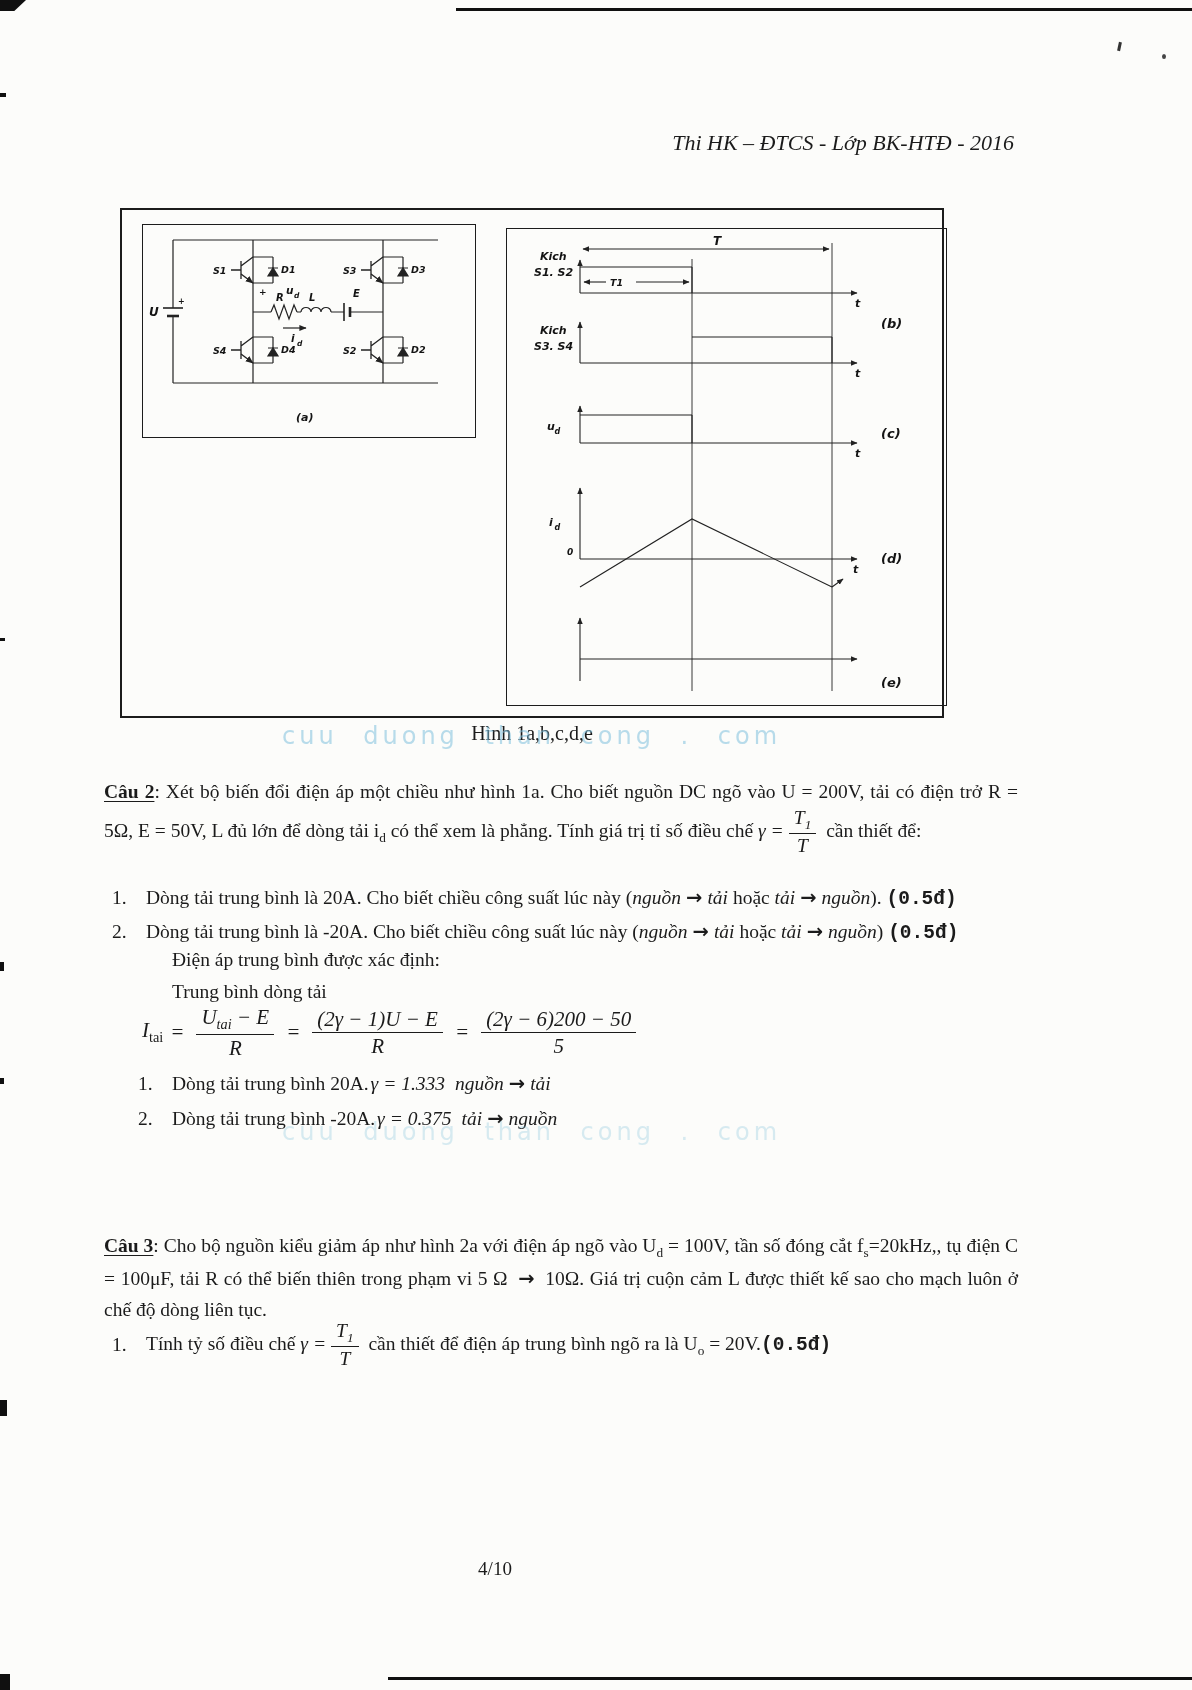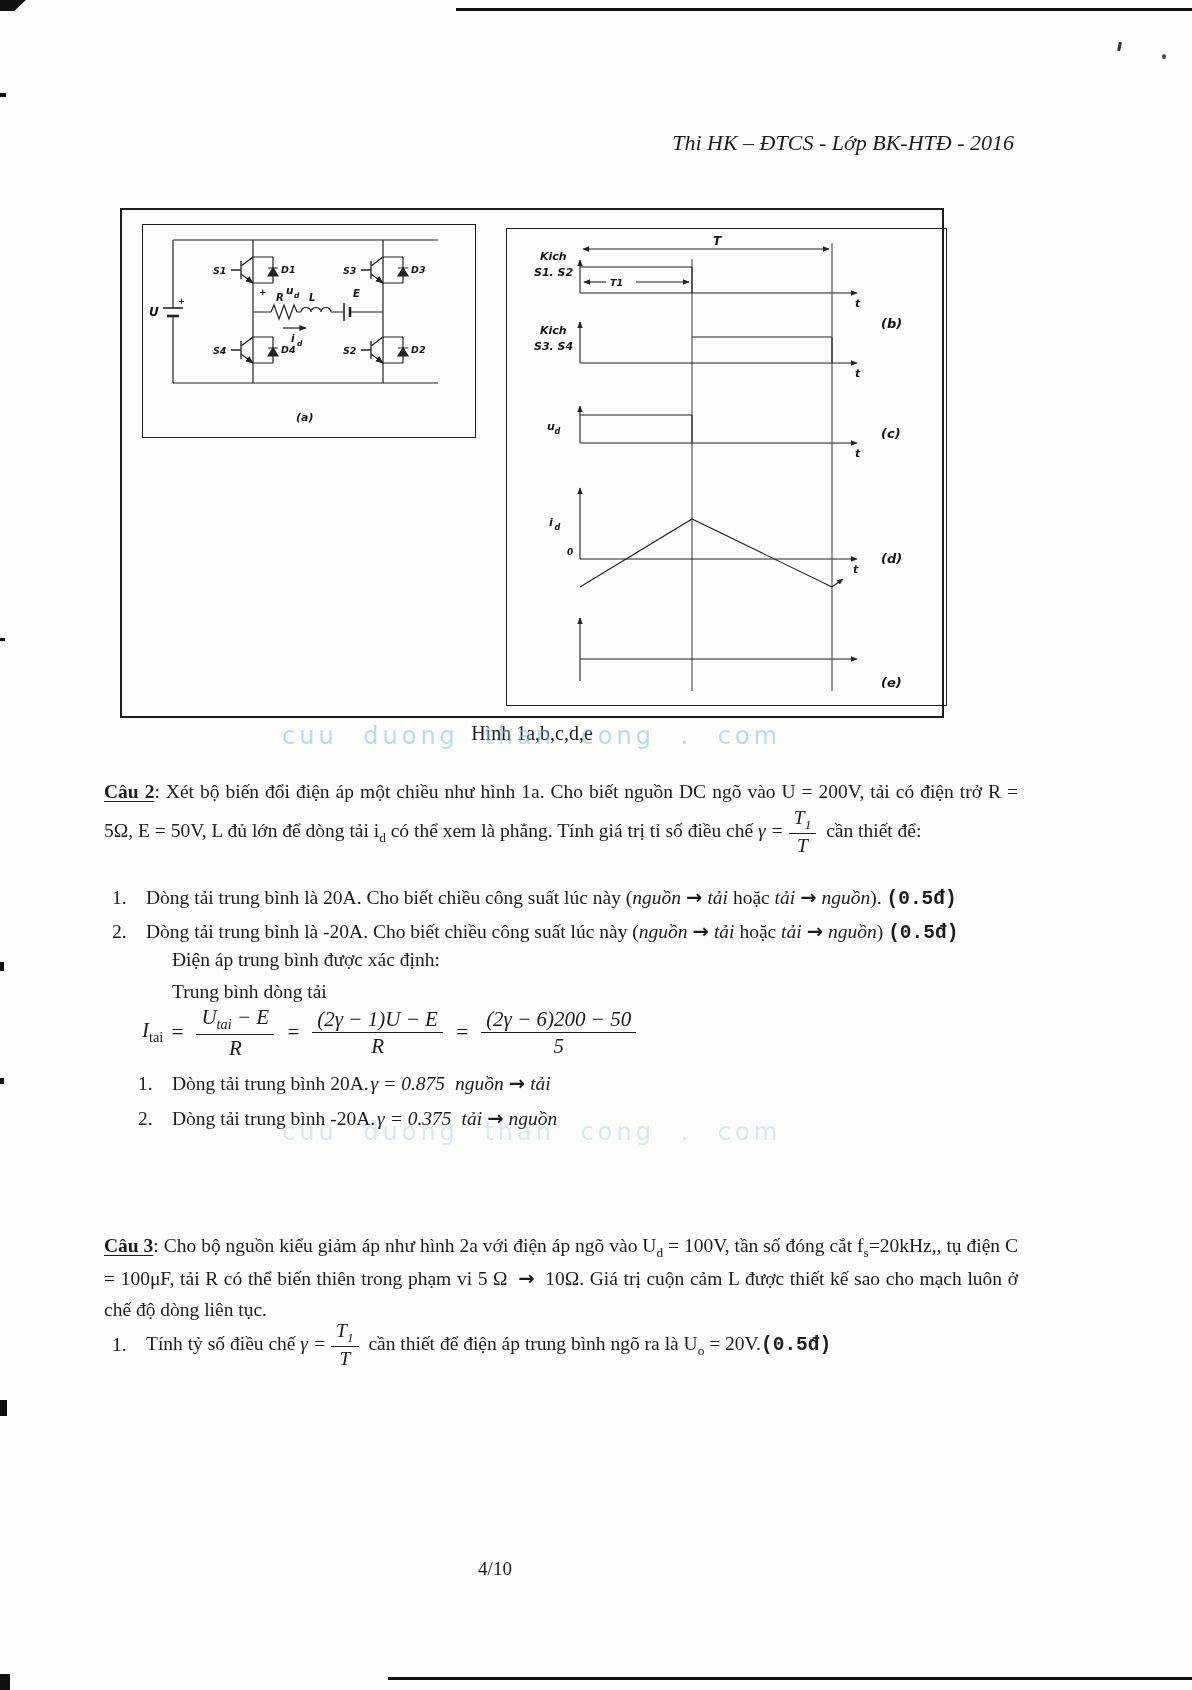--- a/index.html
+++ b/index.html
@@ -248,21 +248,21 @@
           <span class="fden"><i>R</i></span>
         </span>
       <span class="meq">=</span>
       <span class="frac">
           <span class="fnum"><i>(2γ − 6)200 − 50</i></span>
           <span class="fden"><i>5</i></span>
         </span>
     </div>
     <div class="sol-item">
       <span class="li-num">1.</span>
-      <span><span>Dòng tải trung bình 20A.</span><span class="mmath">γ = 0.875</span><i>nguồn</i><span class="arrow">→</span><i>tải</i></span>
+      <span><span>Dòng tải trung bình 20A.</span><span class="mmath">γ = 1.333</span><i>nguồn</i><span class="arrow">→</span><i>tải</i></span>
     </div>
     <div class="sol-item">
       <span class="li-num">2.</span>
       <span><span>Dòng tải trung bình -20A.</span><span class="mmath">γ = 0.375</span><i>tải</i><span class="arrow">→</span><i>nguồn</i></span>
     </div>
   </div>
 
   <div class="para" style="top:1230px;">
     <span class="q-label">Câu 3</span><span>:</span><span>  Cho bộ nguồn kiểu giảm áp như hình 2a với điện áp ngõ vào U</span><sub>d</sub><span> = 100V, tần số đóng cắt f</span><sub>s</sub><span>=20kHz,, tụ điện C = 100μF, tải R có thể biến thiên trong phạm vi 5 Ω </span><span class="arrow">→</span><span> 10Ω. Giá trị cuộn cảm L được thiết kế sao cho mạch luôn ở chế độ dòng liên tục.</span>
   </div>

